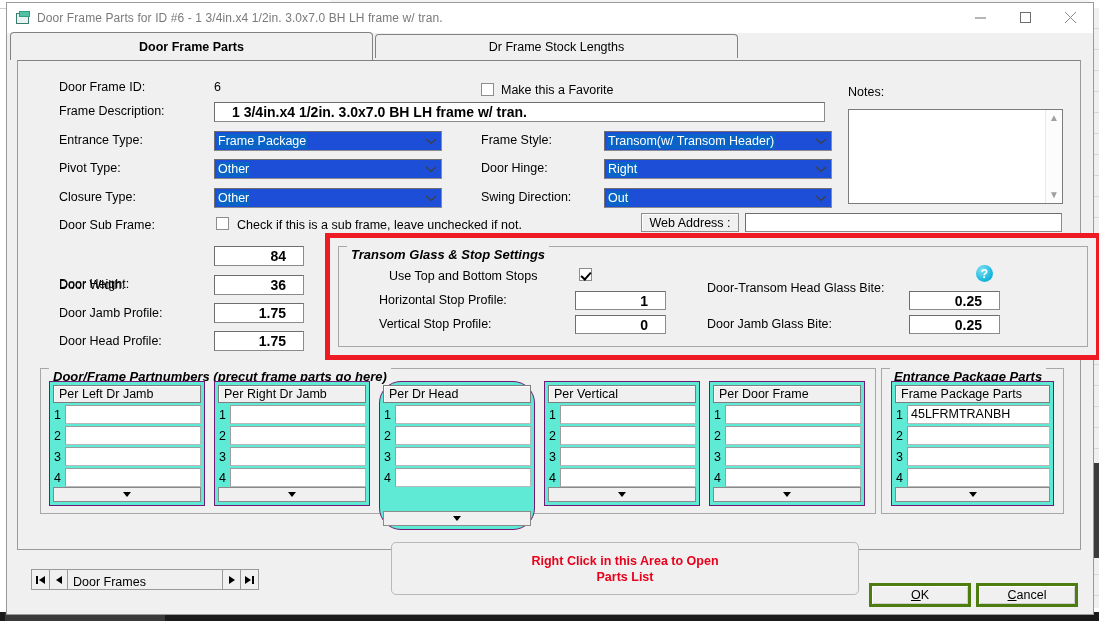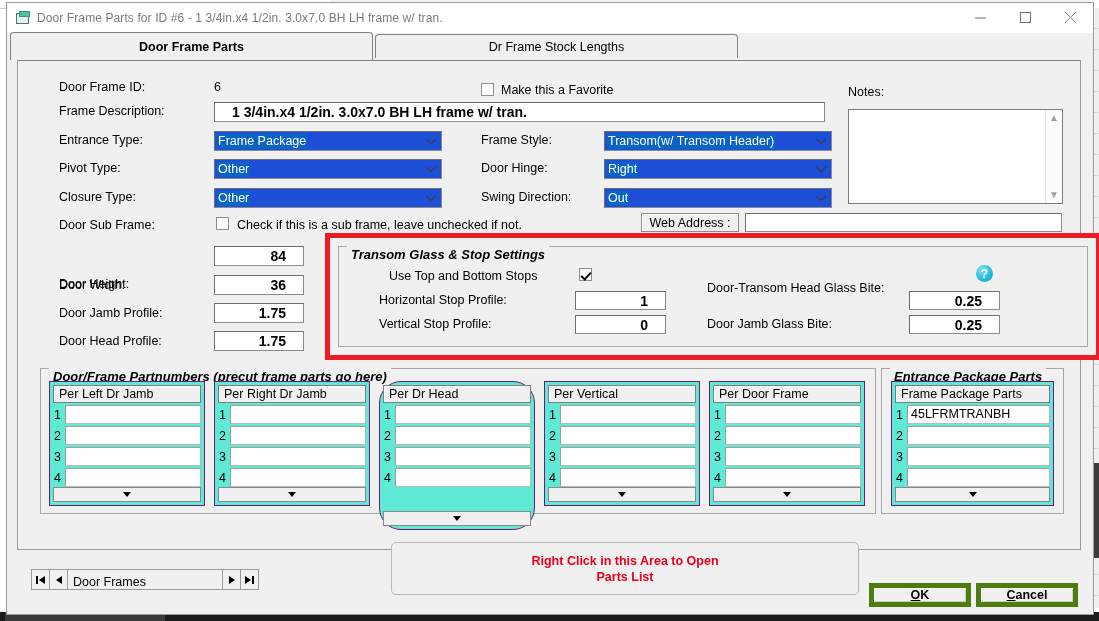--- a/index.html
+++ b/index.html
@@ -242,26 +242,25 @@
   #rcarea {
     position: absolute; left: 384px; top: 539px; width: 466px; height: 51px;
     border: 1px solid #b9b9b9; border-radius: 5px;
     background: #f0f0f0;
     display: flex; flex-direction: column; align-items: center; justify-content: center;
     color: #e8001c; font-weight: bold; font-size: 12.5px; line-height: 16px;
   }
 
   .dlgbtn {
     position: absolute; height: 24px;
-    background: #f0f0f0; border: 5px solid #4d7c0f;
+    background: #f0f0f0; border: 3px solid #4d7c0f;
     box-shadow: 1px 1px 0 #ffffff inset, -1px -1px 0 #cfcfcf inset;
     box-sizing: border-box;
     display: flex; align-items: center; justify-content: center;
     font-size: 12.5px;
-    font-weight: bold;
   }
   .dlgbtn .u { text-decoration: underline; }
 
   
   #webaddr-btn {
     position: absolute; left: 634px; top: 210px; width: 98px; height: 19px;
     background: #f0f0f0; border: 1px solid #8d8d8d;
     box-shadow: 1px 1px 0 #ffffff inset;
     box-sizing: border-box;
     display: flex; align-items: center; justify-content: center;

